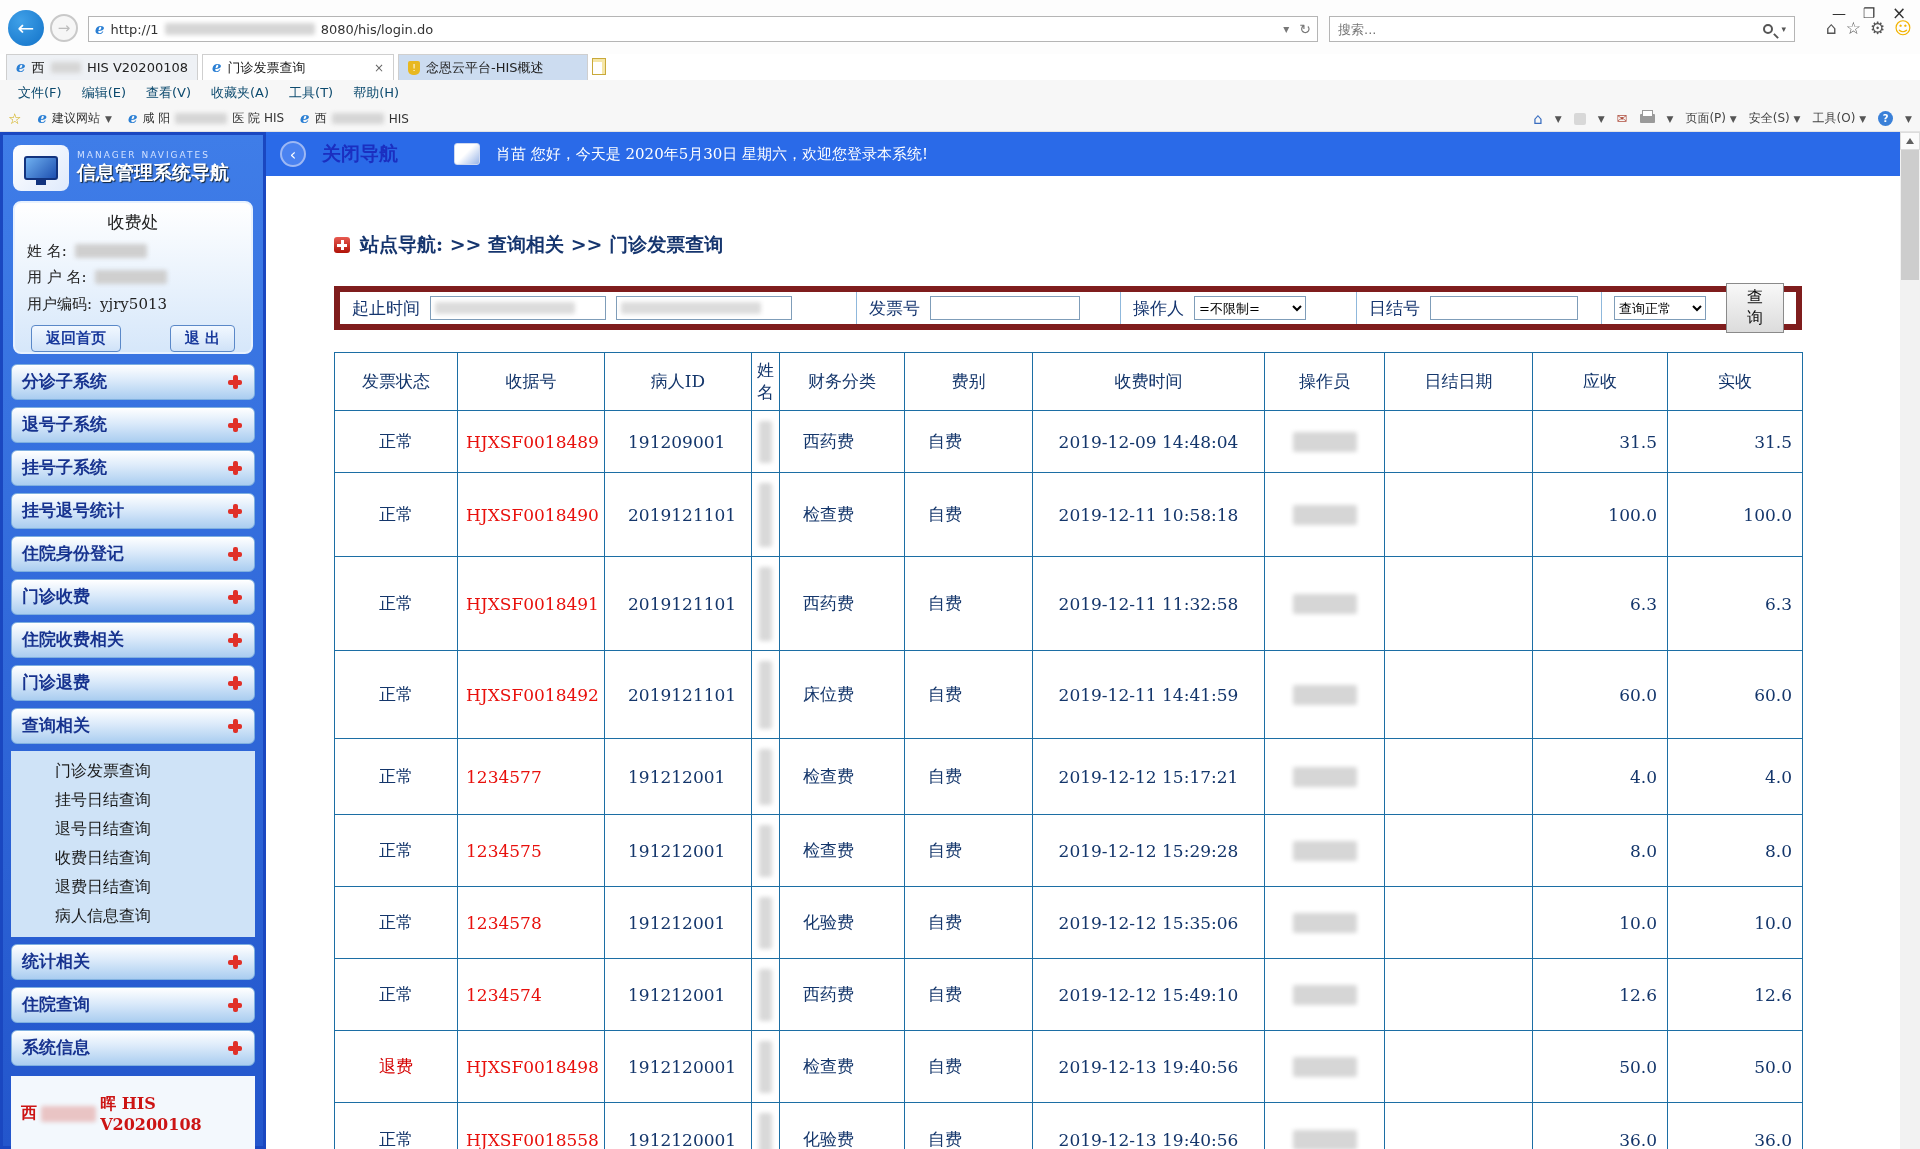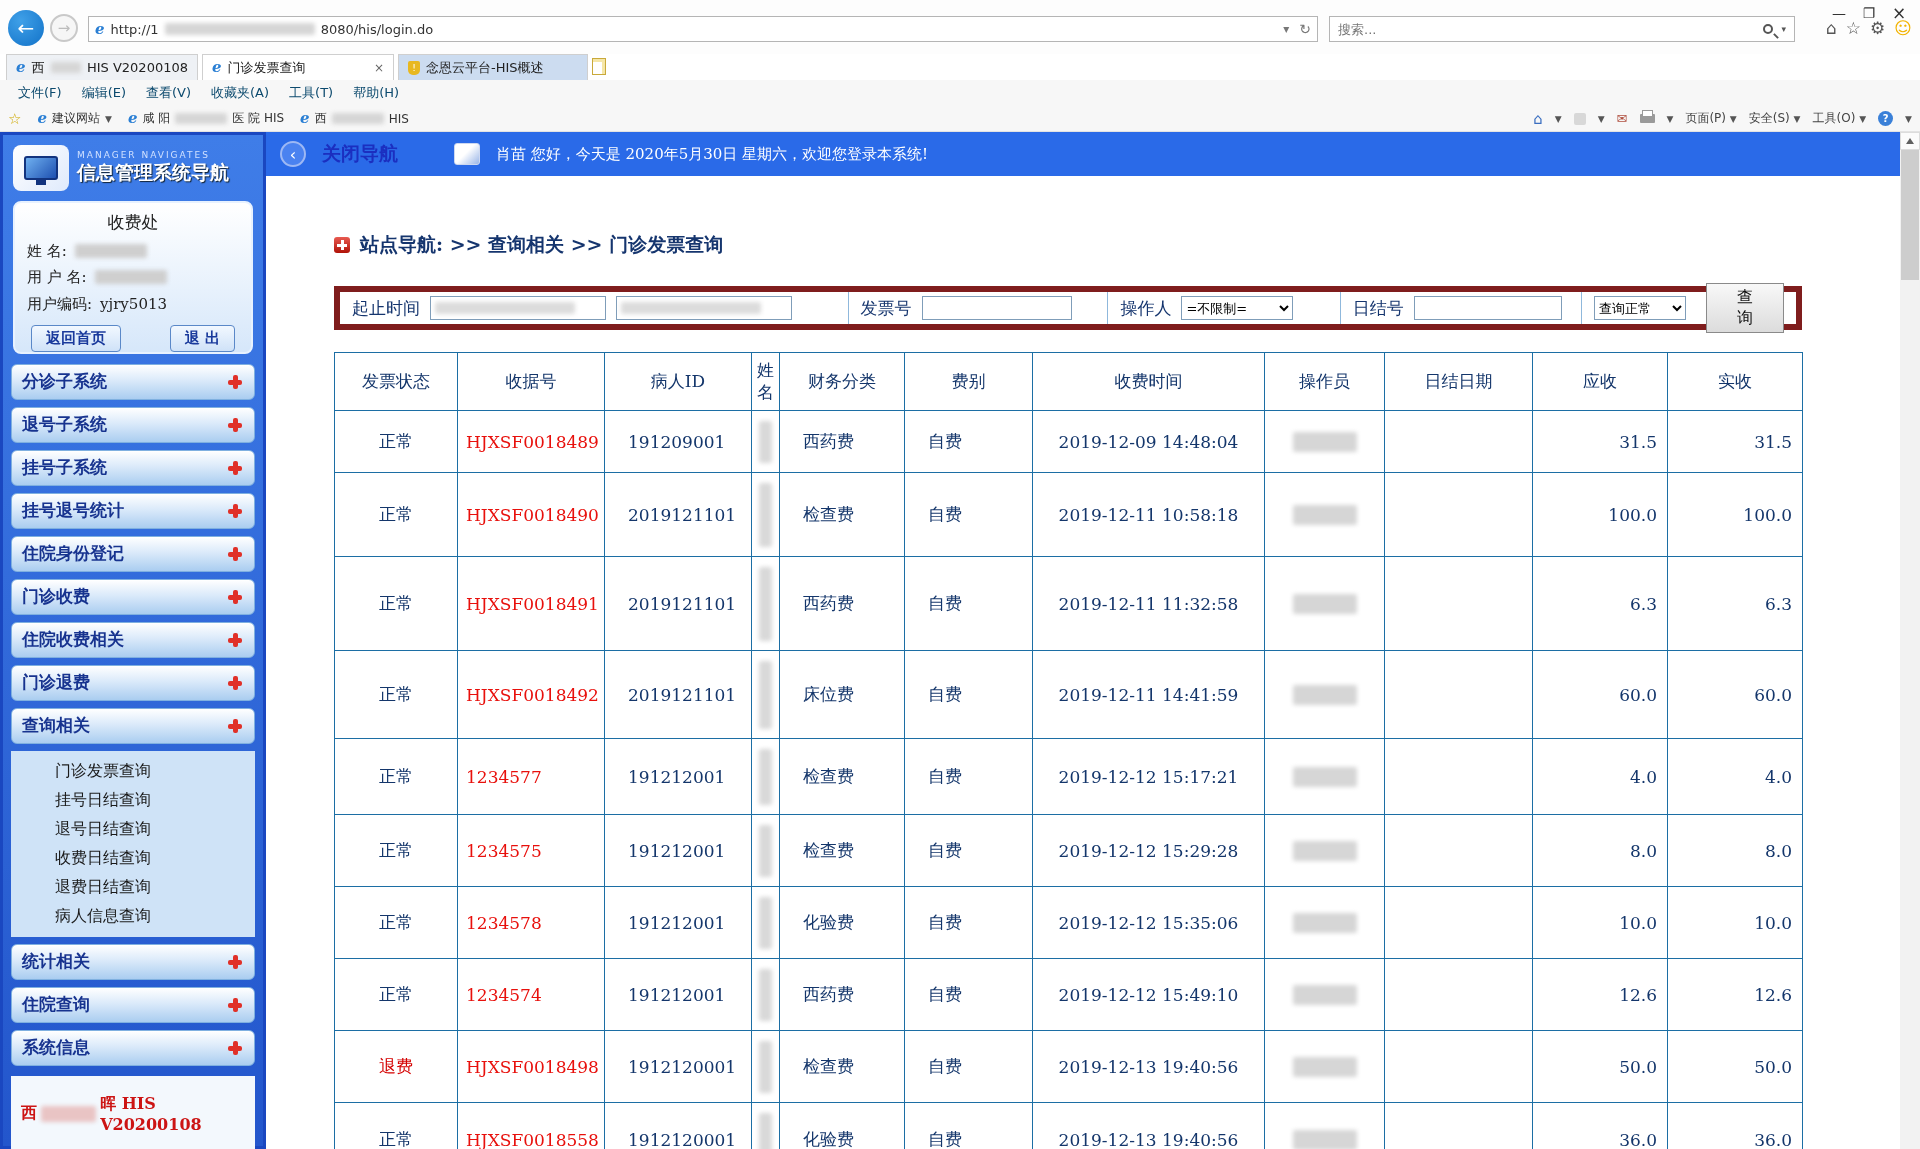--- a/index.html
+++ b/index.html
@@ -122,21 +122,21 @@
   .filterbar { margin-top:28px; width:1468px; height:44px; border:6px solid #7f1d1d; display:flex;
     align-items:stretch; font-size:17px; color:#15356e; }
   .fsec { display:flex; align-items:center; padding:0 12px; gap:10px; border-left:1px solid #8fb8dc; }
   .fsec:first-child { border-left:none; }
   .f-input { height:24px; border:1px solid #7f9db9; background:#fff; display:flex; align-items:center;
     padding:0 4px; }
   .f-input input { border:none; outline:none; width:100%; height:100%;
     font-family:"DejaVu Sans",sans-serif; font-size:13px; }
   .filterbar select { height:24px; border:1px solid #7f9db9; background:#fff;
     font-family:"DejaVu Sans",sans-serif; font-size:13px; }
-  .f-btn { margin-left:10px; padding:3px 24px; font-family:"DejaVu Serif",serif; font-size:16px; color:#111;
+  .f-btn { margin-left:10px; padding:3px 14px; font-family:"DejaVu Serif",serif; font-size:16px; color:#111;
     background:linear-gradient(180deg,#f8f8f8,#dcdcdc); border:1px solid #8a8a8a;text-align:center; }
 
   .data-table { margin-top:22px; border-collapse:collapse; table-layout:fixed; width:1468px;
     font-family:"DejaVu Serif",serif; font-size:17px; color:#14366b; }
   .data-table th, .data-table td { border:1px solid #1c6ea4; overflow:hidden; }
   .data-table th { font-weight:normal; text-align:center; line-height:1.25; word-break:break-all; }
   .c-text { text-align:left; padding-left:23px; }
   .c-status { text-align:center; }
   .c-receipt { color:#e8100c; text-align:left; padding-left:8px; }
   .c-time { text-align:center; }

